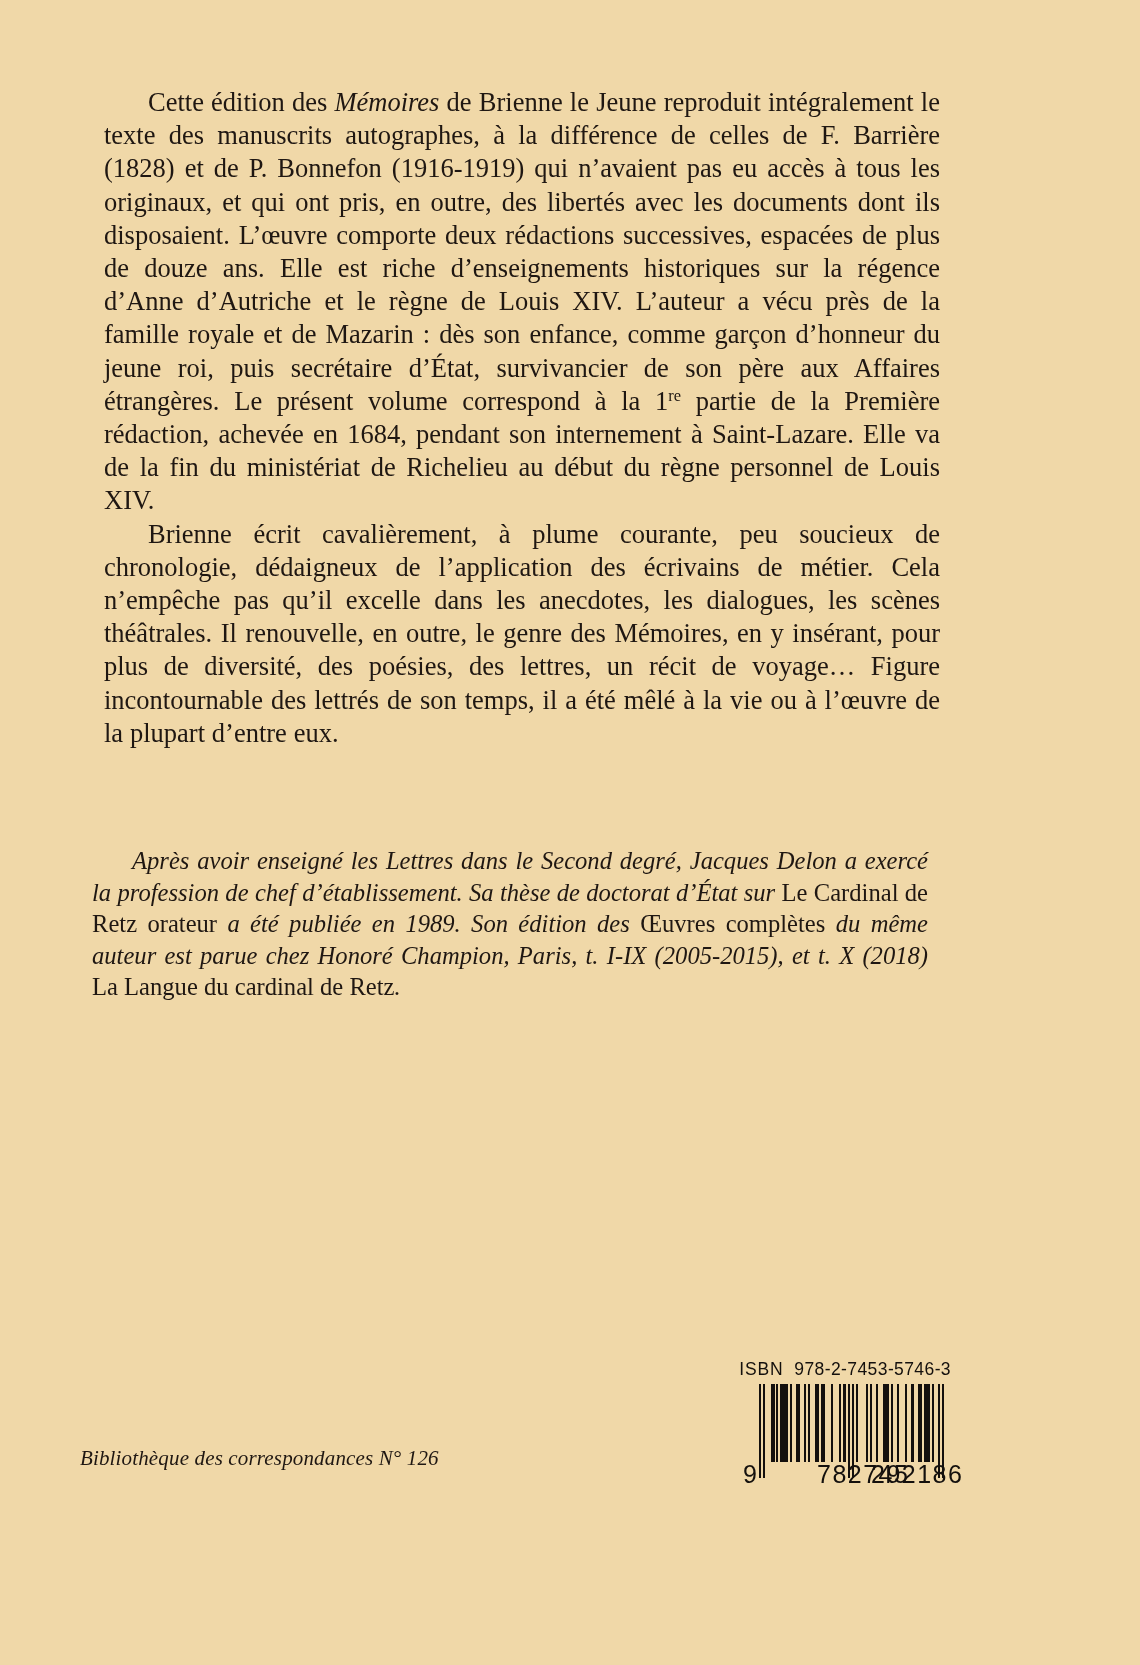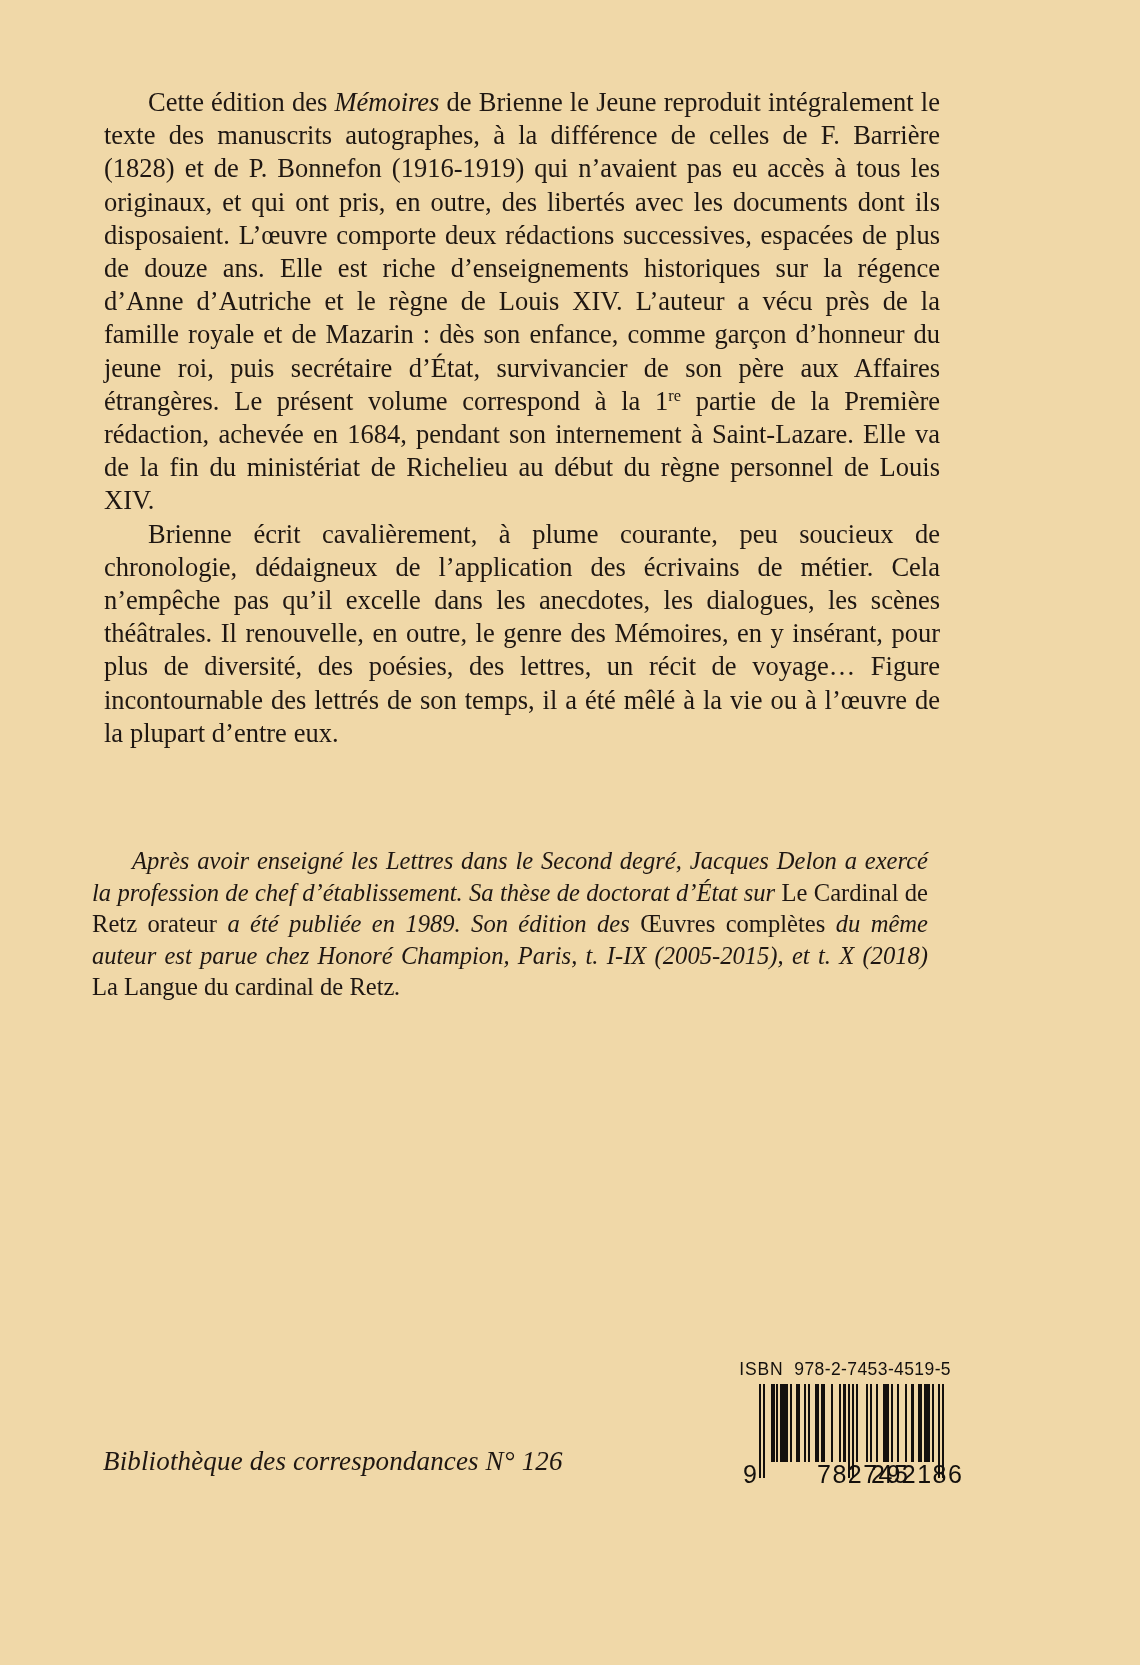--- a/index.html
+++ b/index.html
@@ -72,24 +72,24 @@
     color: #1f1712;
     text-indent: 40px;
   }
   .bio .roman {
     font-style: normal;
   }
 
   
   .series {
     position: absolute;
-    left: 103px;
+    left: 80px;
     top: 1446px;
     font-style: italic;
-    font-size: 27px;
+    font-size: 21px;
     color: #1f1712;
     letter-spacing: 0.15px;
   }
 
   
   .barcode-zone {
     position: absolute;
     left: 723px;
     top: 1359px;
     width: 230px;
@@ -170,21 +170,21 @@
   </div>
 
   <div class="bio">
     <p><span>Après avoir enseigné les Lettres dans le Second degré, Jacques Delon a exercé la profession de chef d’établissement. Sa thèse de doctorat d’État sur </span><span class="roman">Le Cardinal de Retz orateur</span><span> a été publiée en 1989. Son édition des </span><span class="roman">Œuvres complètes</span><span> du même auteur est parue chez Honoré Champion, Paris, t. I-IX (2005-2015), et t. X (2018) </span><span class="roman">La Langue du cardinal de Retz</span><span>.</span></p>
   </div>
 
   <div class="series">Bibliothèque des correspondances N° 126</div>
 
   <div class="barcode-zone">
 
-    <div class="isbn-line"><span class="lbl">ISBN</span><span class="num">978-2-7453-4519-5</span></div>
+    <div class="isbn-line"><span class="lbl">ISBN</span><span class="num">978-2-7453-5746-3</span></div>
 
     <div class="ean">
       <div class="ean-bars" id="ean-bars">
           <div class="bar guard" style="width: 1.95px;"></div>
           <div class="bar guard" style="width: 1.95px; background: transparent;"></div>
           <div class="bar guard" style="width: 1.95px;"></div>
           <div class="bar" style="width: 5.85px; background: transparent;"></div>
           <div class="bar" style="width: 3.9px;"></div>
           <div class="bar" style="width: 1.95px; background: transparent;"></div>
           <div class="bar" style="width: 1.95px;"></div>

